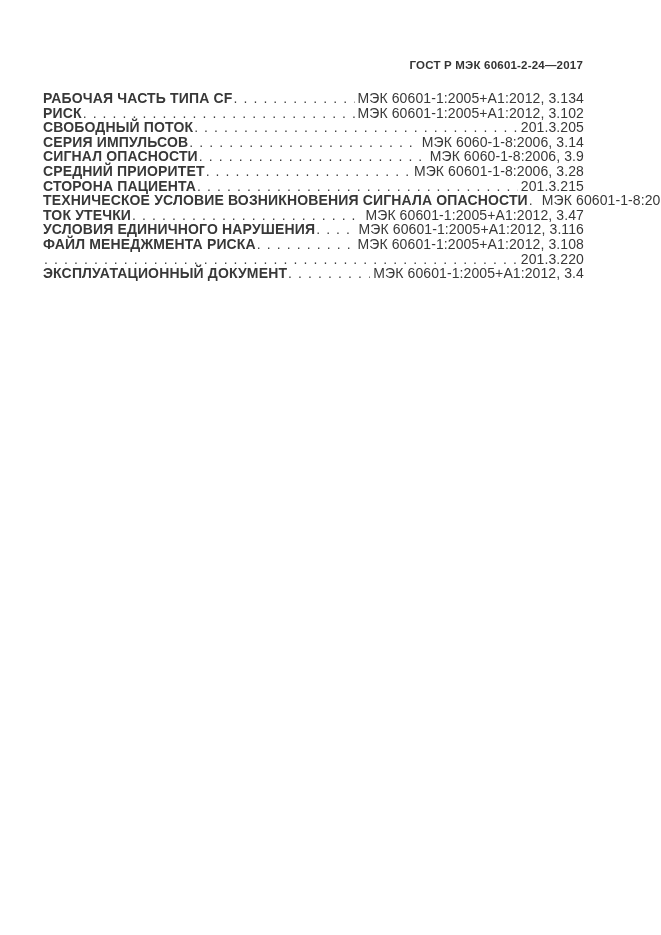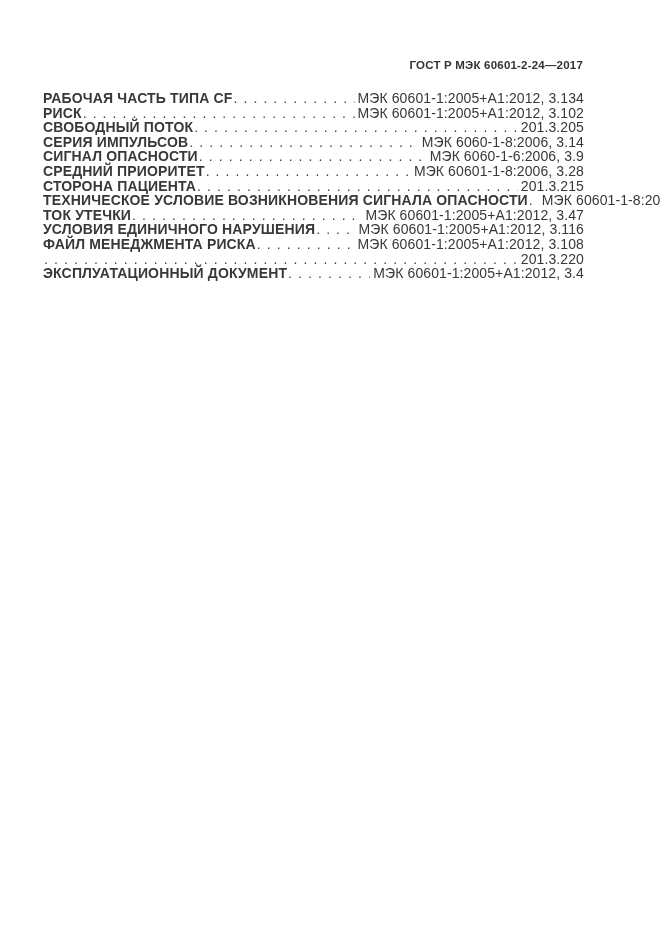--- a/index.html
+++ b/index.html
@@ -102,21 +102,21 @@
 
     <div class="row">
       <span class="term">СЕРИЯ ИМПУЛЬСОВ</span>
       <span class="leader"></span>
       <span class="ref">МЭК 6060-1-8:2006, 3.14</span>
     </div>
 
     <div class="row">
       <span class="term">СИГНАЛ ОПАСНОСТИ</span>
       <span class="leader"></span>
-      <span class="ref">МЭК 6060-1-6:2006, 3.9</span>
+      <span class="ref">МЭК 6060-1-8:2006, 3.9</span>
     </div>
 
 
     <div class="row">
       <span class="term">СРЕДНИЙ ПРИОРИТЕТ</span>
       <span class="leader"></span>
       <span class="ref">МЭК 60601-1-8:2006, 3.28</span>
     </div>
 
 

